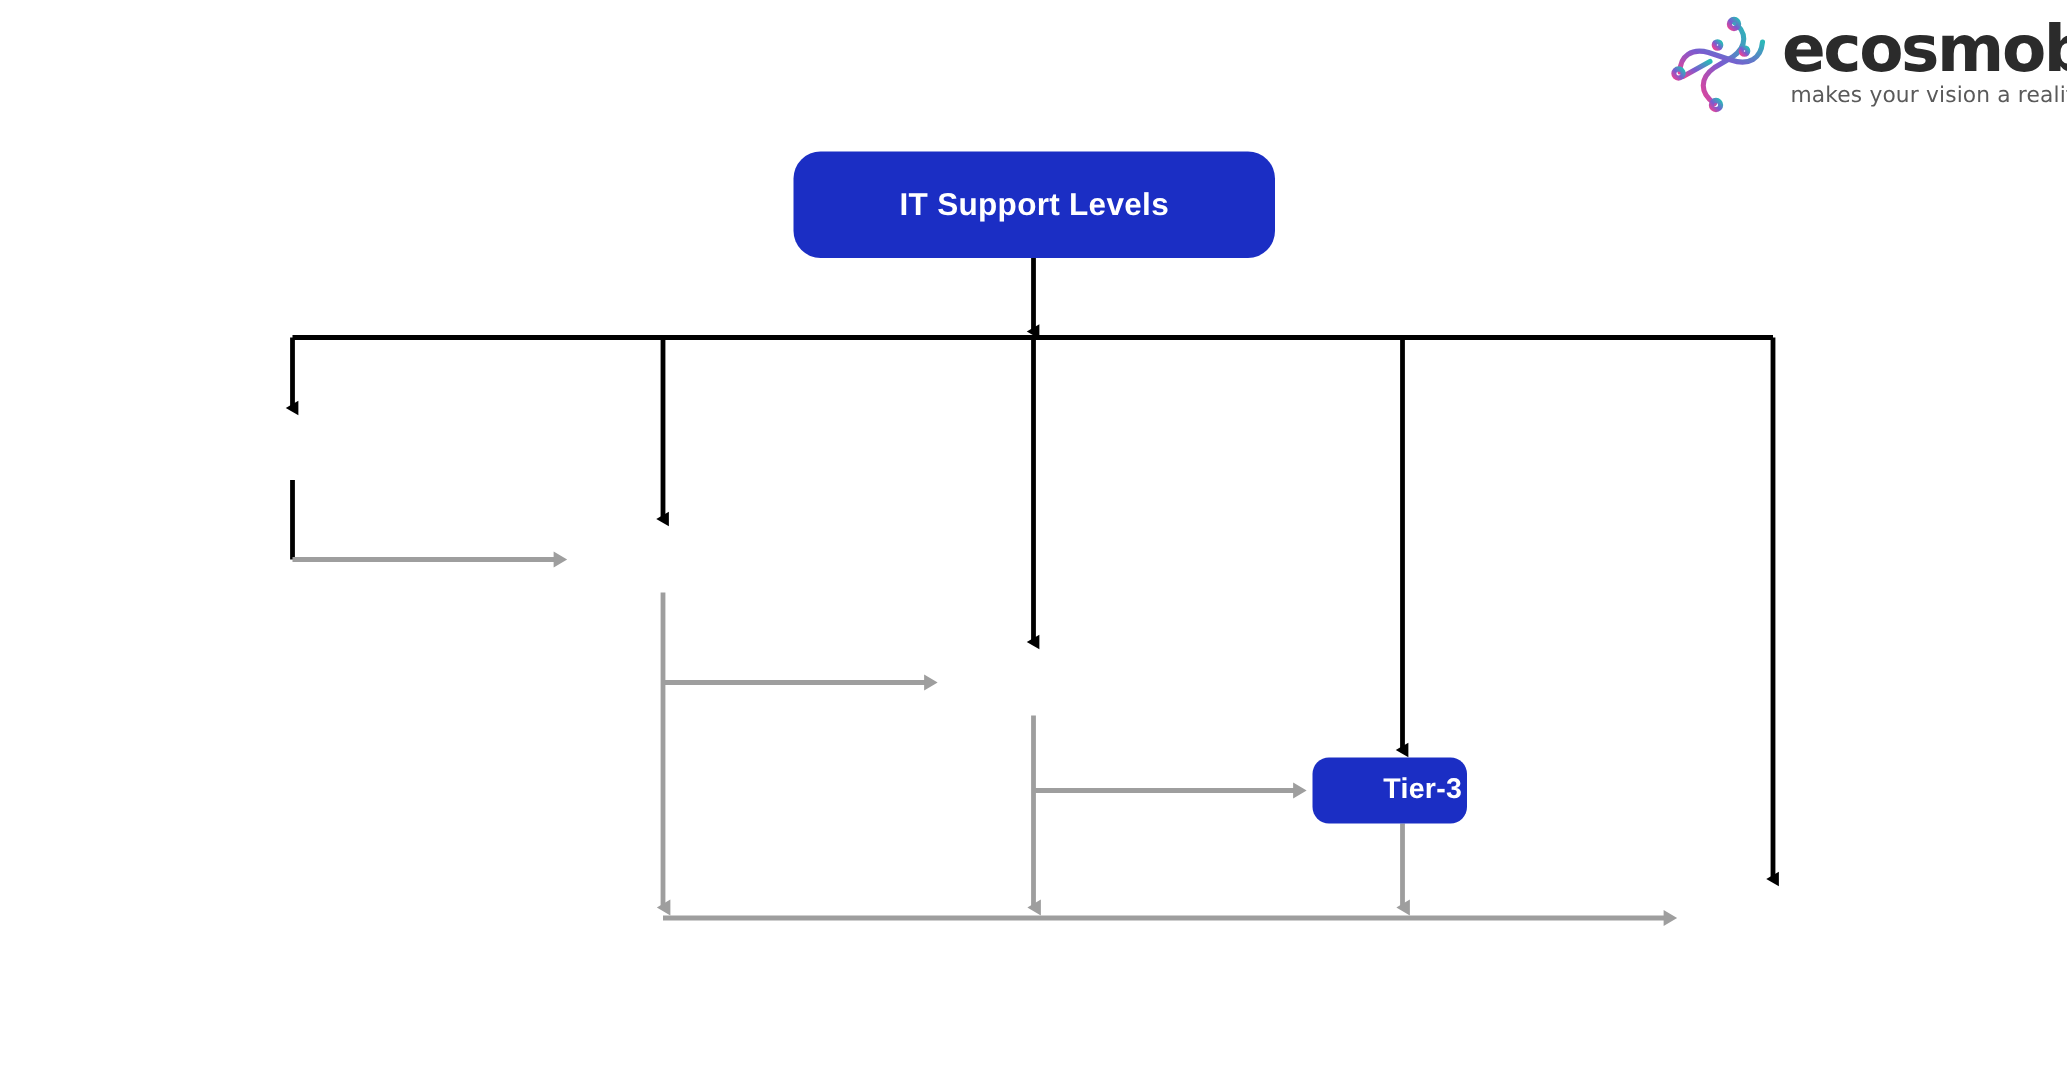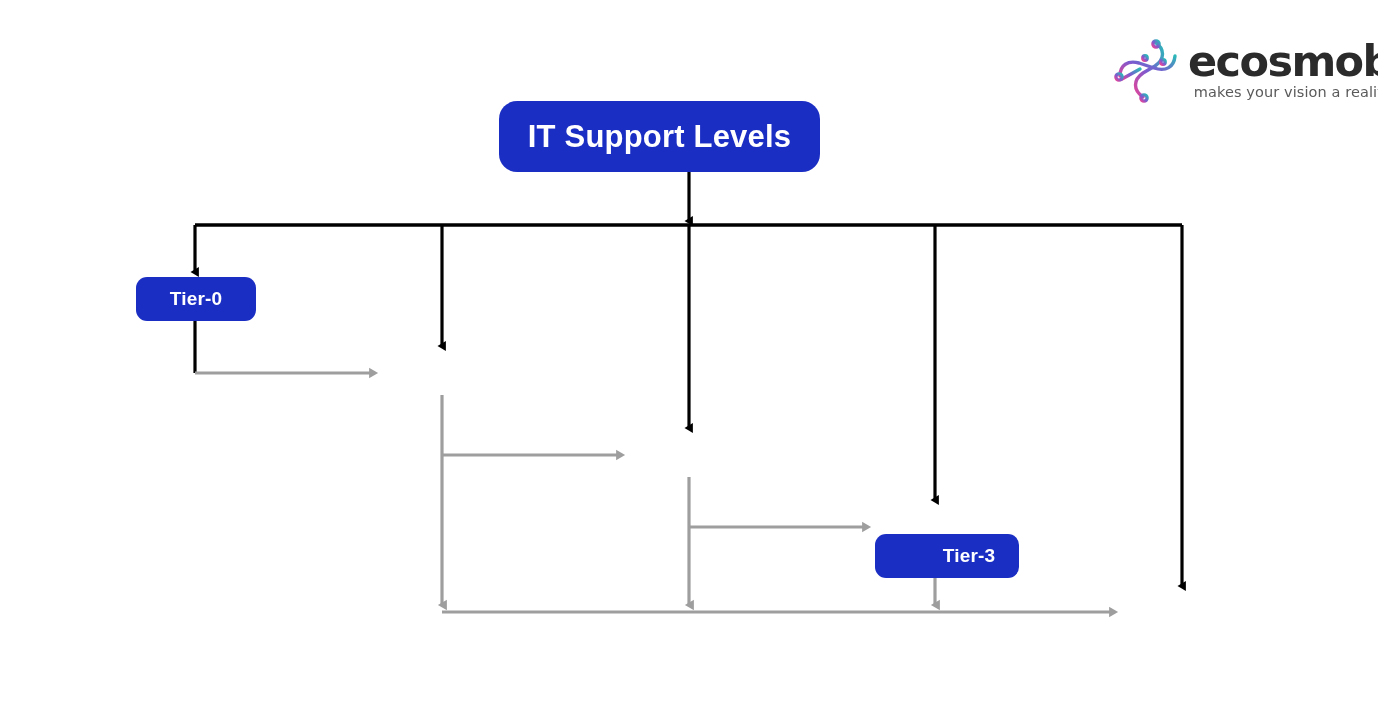--- a/index.html
+++ b/index.html
@@ -13,21 +13,21 @@
     position: relative;
     overflow: hidden;
     font-family: "Liberation Sans", sans-serif;
     -webkit-font-smoothing: antialiased;
   }
 
   
   #logo {
     position: absolute;
     left: 1110px;
-    top: 32px;
+    top: 4px;
     width: 245px;
     height: 75px;
     display: flex;
     align-items: center;
     gap: 6px;
   }
   #logo-mark { width: 72px; height: 70px; flex: none; }
   #logo-text-wrap {
     display: flex;
     flex-direction: column;
@@ -79,32 +79,32 @@
     box-sizing: border-box;
     z-index: 5;
   }
   .node.tier {
     font-size: 19px;
     letter-spacing: 0.2px;
     height: 44px;
     border-radius: 11px;
   }
   #node-title {
-    left: 499px;
+    left: 529px;
     top: 101px;
     width: 321px;
     height: 71px;
-    font-size: 31px;
+    font-size: 21px;
     border-radius: 18px;
     letter-spacing: 0.2px;
   }
   #node-tier-0 { left: 136px;  top: 277px; width: 120px; }
   #node-tier-1 { left: 382px;  top: 351px; width: 120px; }
   #node-tier-2 { left: 629px;  top: 433px; width: 120px; }
-  #node-tier-3 { left: 875px;  top: 534px; width: 144px; padding-left: 44px; }
+  #node-tier-3 { left: 875px;  top: 505px; width: 103px; padding-left: 44px; }
   #node-tier-4 { left: 1122px; top: 591px; width: 120px; }
 </style>
 </head>
 <body>
 
 <div id="logo">
   <svg id="logo-mark" viewBox="0 0 72 70">
     <defs>
       <linearGradient id="lg" x1="0" y1="1" x2="1" y2="0">
         <stop offset="0%" stop-color="#e0459b"></stop>
@@ -181,16 +181,15 @@
       <path d="M689,527 L867,527" marker-end="url(#arrow-gray-r)"></path>
 
       <path d="M935,549 L935,605" marker-end="url(#arrow-gray)"></path>
 
       <path d="M442,612 L1114,612" marker-end="url(#arrow-gray-r)"></path>
     </g>
   </svg>
 
   <div class="node" id="node-title">IT Support Levels</div>
 
-  <div class="node tier" id="node-tier-0">Tier-0</div>
   <div class="node tier" id="node-tier-3">Tier-3</div>
 
 </div>
 
 </body></html>

